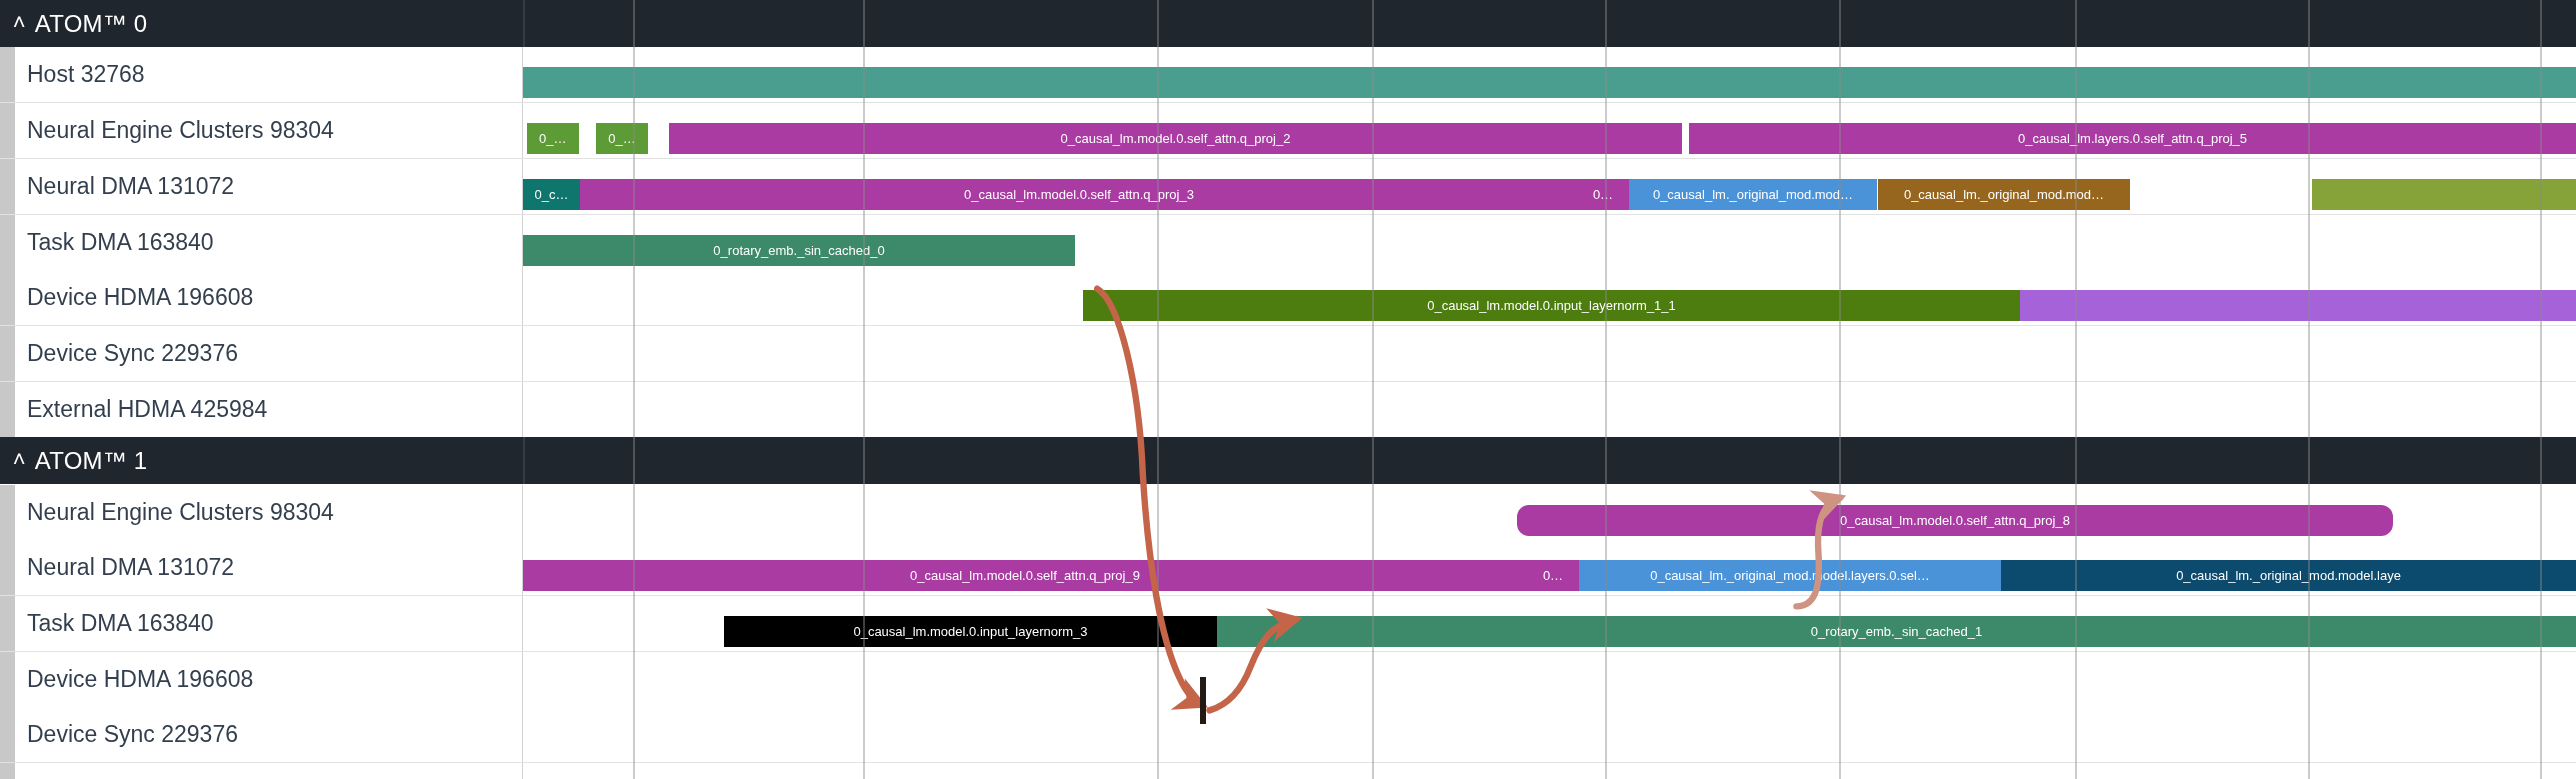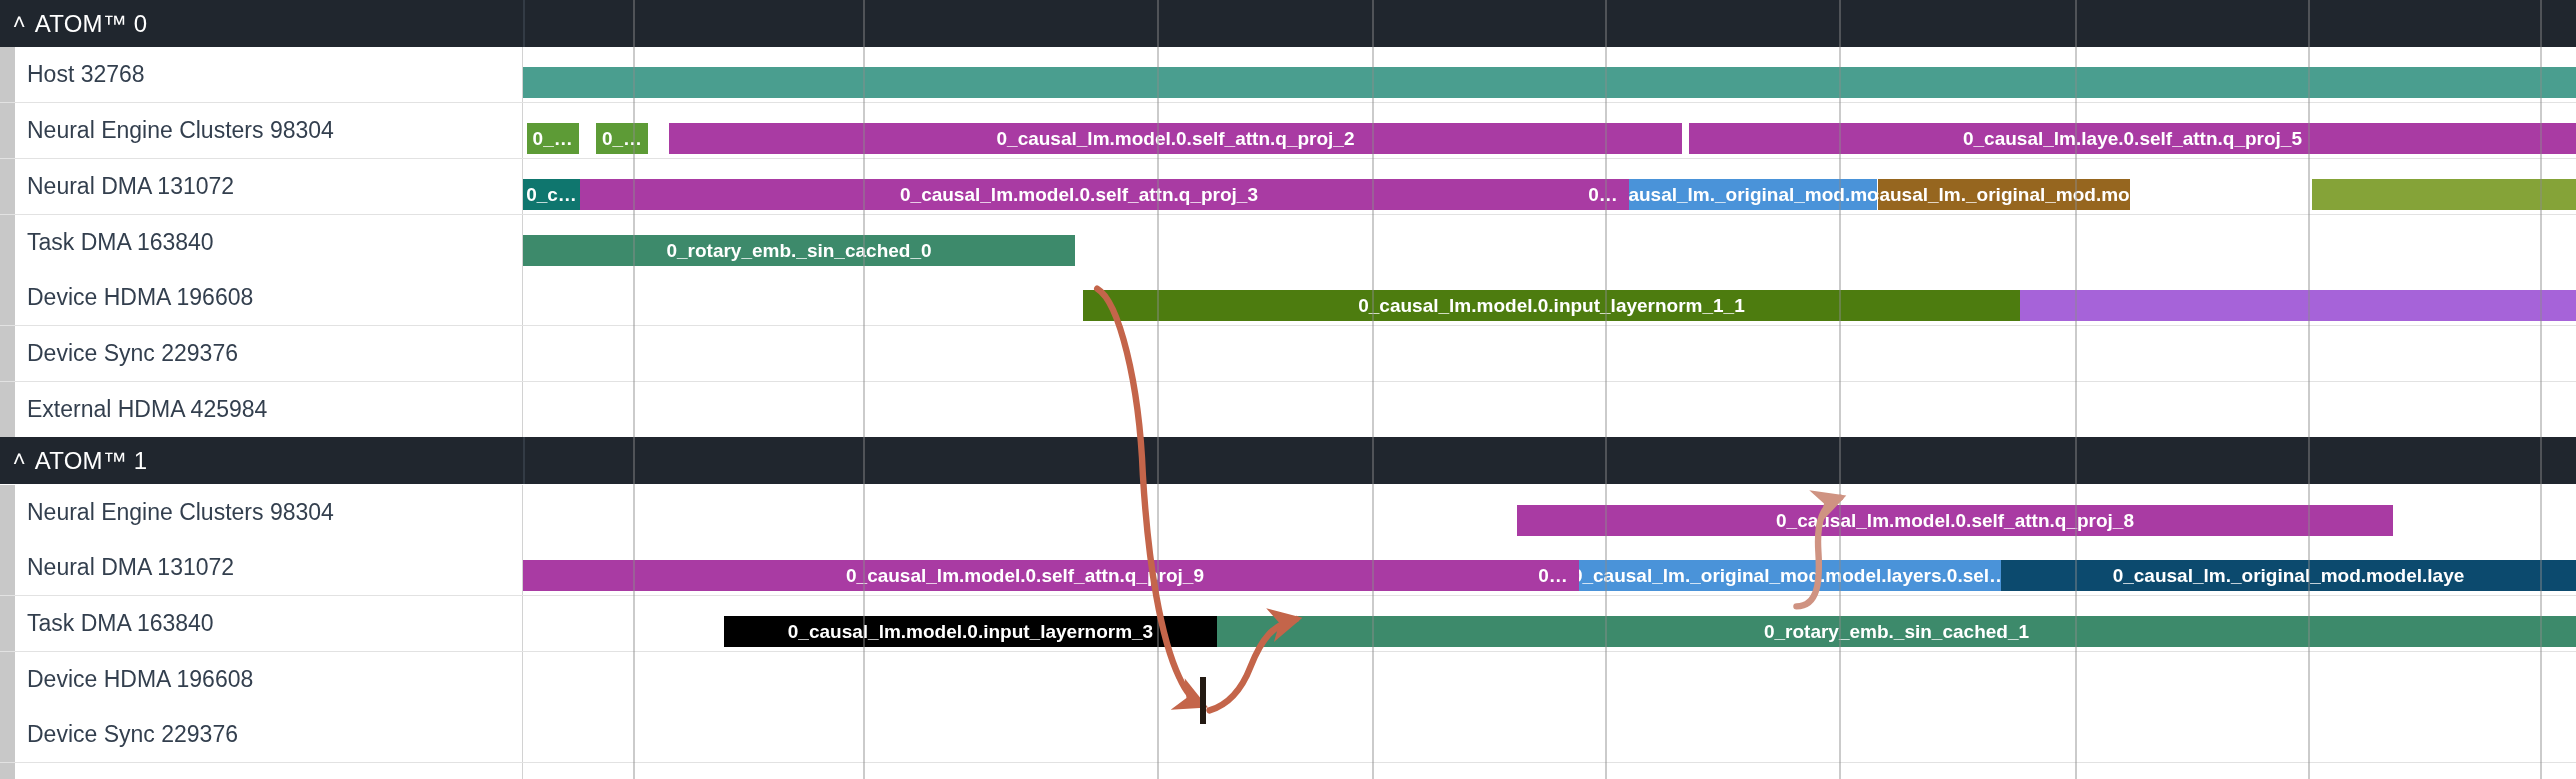--- a/index.html
+++ b/index.html
@@ -100,22 +100,22 @@
 
   
   .slice {
     position: absolute;
     top: 3.7px;
     bottom: 3.7px;
     display: flex;
     align-items: center;
     justify-content: center;
     color: #ffffff;
-    font-size: 19px;
-    font-weight: bold;
+    font-size: 13px;
+    font-weight: normal;
     white-space: nowrap;
     overflow: hidden;
     padding: 0 3.7px;
     margin-top: 16px;
   }
   .slice.labelless { padding: 0; }
 
   
   .gridlines {
     position: absolute;
@@ -185,21 +185,21 @@
       </div>
       <div class="row" style="top: 103px; height: 56px;">
         <div class="namecell">
           <div class="gutter"></div>
           <span class="txt">Neural Engine Clusters 98304</span>
         </div>
         <div class="lane">
           <div class="slice" style="left: 3.7px; width: 52px; background: rgb(93, 155, 54);">0_…</div>
           <div class="slice" style="left: 73px; width: 52px; background: rgb(93, 155, 54);">0_…</div>
           <div class="slice" style="left: 146px; width: 1013px; background: rgb(169, 59, 163);">0_causal_lm.model.0.self_attn.q_proj_2</div>
-          <div class="slice" style="left: 1166px; width: 887px; background: rgb(169, 59, 163);">0_causal_lm.laye.0.self_attn.q_proj_5</div>
+          <div class="slice" style="left: 1166px; width: 887px; background: rgb(169, 59, 163);">0_causal_lm.layers.0.self_attn.q_proj_5</div>
         </div>
       </div>
       <div class="row" style="top: 159px; height: 56px;">
         <div class="namecell">
           <div class="gutter"></div>
           <span class="txt">Neural DMA 131072</span>
         </div>
         <div class="lane">
           <div class="slice" style="left: 0px; width: 57px; background: #0f766e;">0_c…</div>
           <div class="slice" style="left: 57px; width: 998px; background: rgb(169, 59, 163);">0_causal_lm.model.0.self_attn.q_proj_3</div>
@@ -245,21 +245,21 @@
       <div class="group-header" style="top: 437px;">
         <span class="caret">˄</span>
         <span class="glabel">ATOM™ 1</span>
       </div>
       <div class="row" style="top: 485px; height: 56px;">
         <div class="namecell">
           <div class="gutter"></div>
           <span class="txt">Neural Engine Clusters 98304</span>
         </div>
         <div class="lane">
-          <div class="slice" style="left: 994px; width: 876px; background: rgb(169, 59, 163);">0_causal_lm.model.0.self_attn.q_proj_8</div>
+          <div class="slice" style="left: 994px; width: 876px; background: rgb(169, 59, 163); border-radius: 12px;">0_causal_lm.model.0.self_attn.q_proj_8</div>
         </div>
       </div>
       <div class="row" style="top: 540px; height: 56px;">
         <div class="namecell">
           <div class="gutter"></div>
           <span class="txt">Neural DMA 131072</span>
         </div>
         <div class="lane">
           <div class="slice" style="left: 0px; width: 1004px; background: rgb(169, 59, 163);">0_causal_lm.model.0.self_attn.q_proj_9</div>
           <div class="slice" style="left: 1004px; width: 52px; background: rgb(169, 59, 163);">0…</div>

